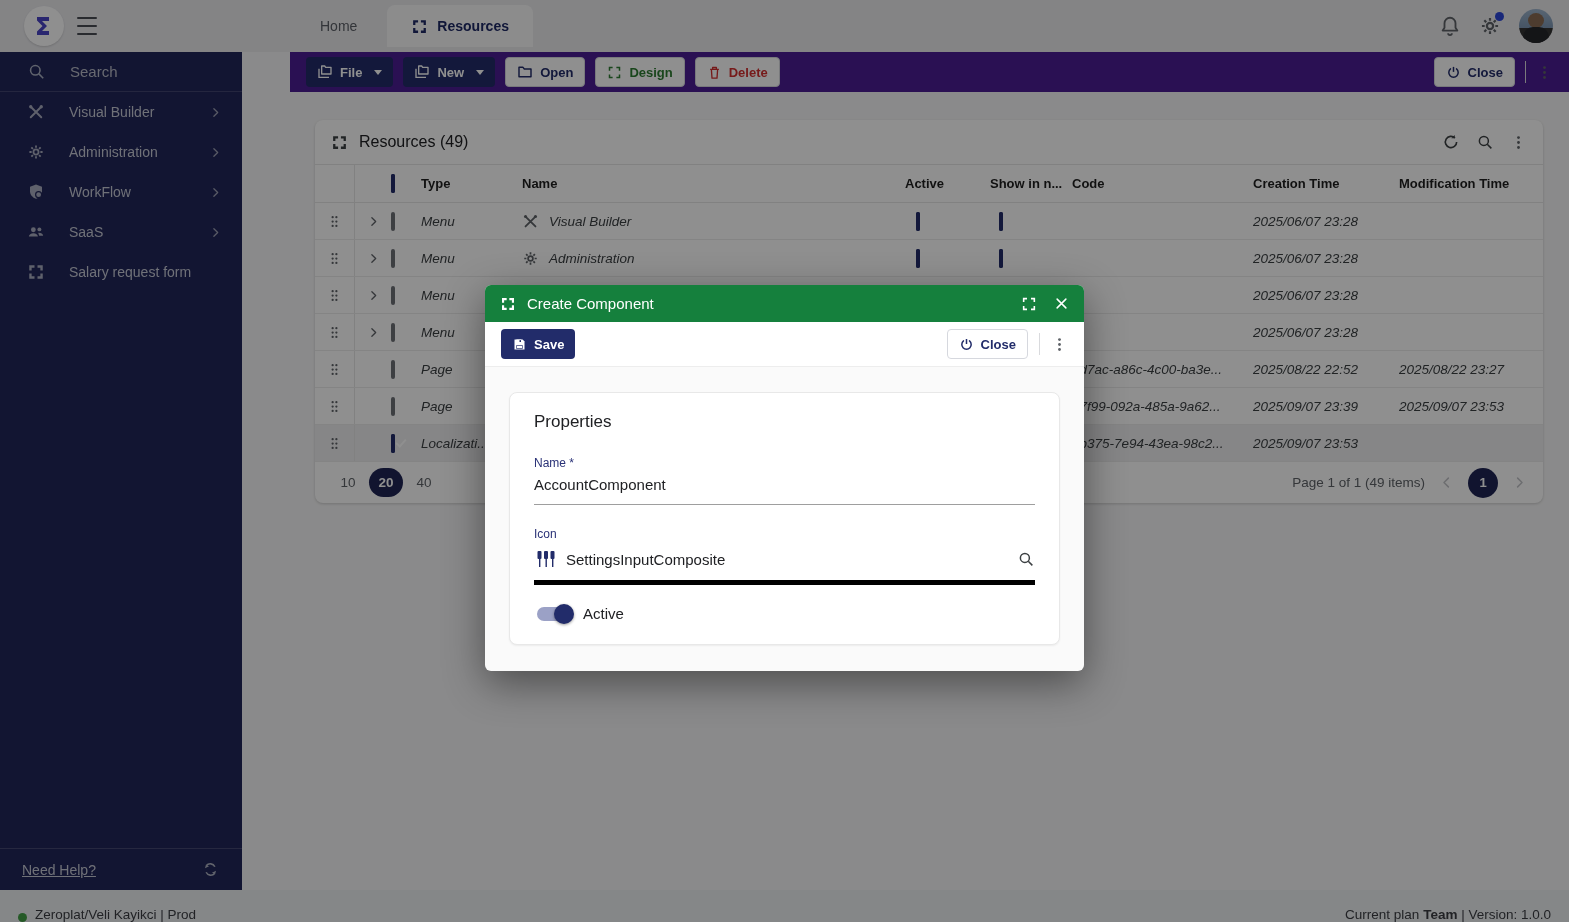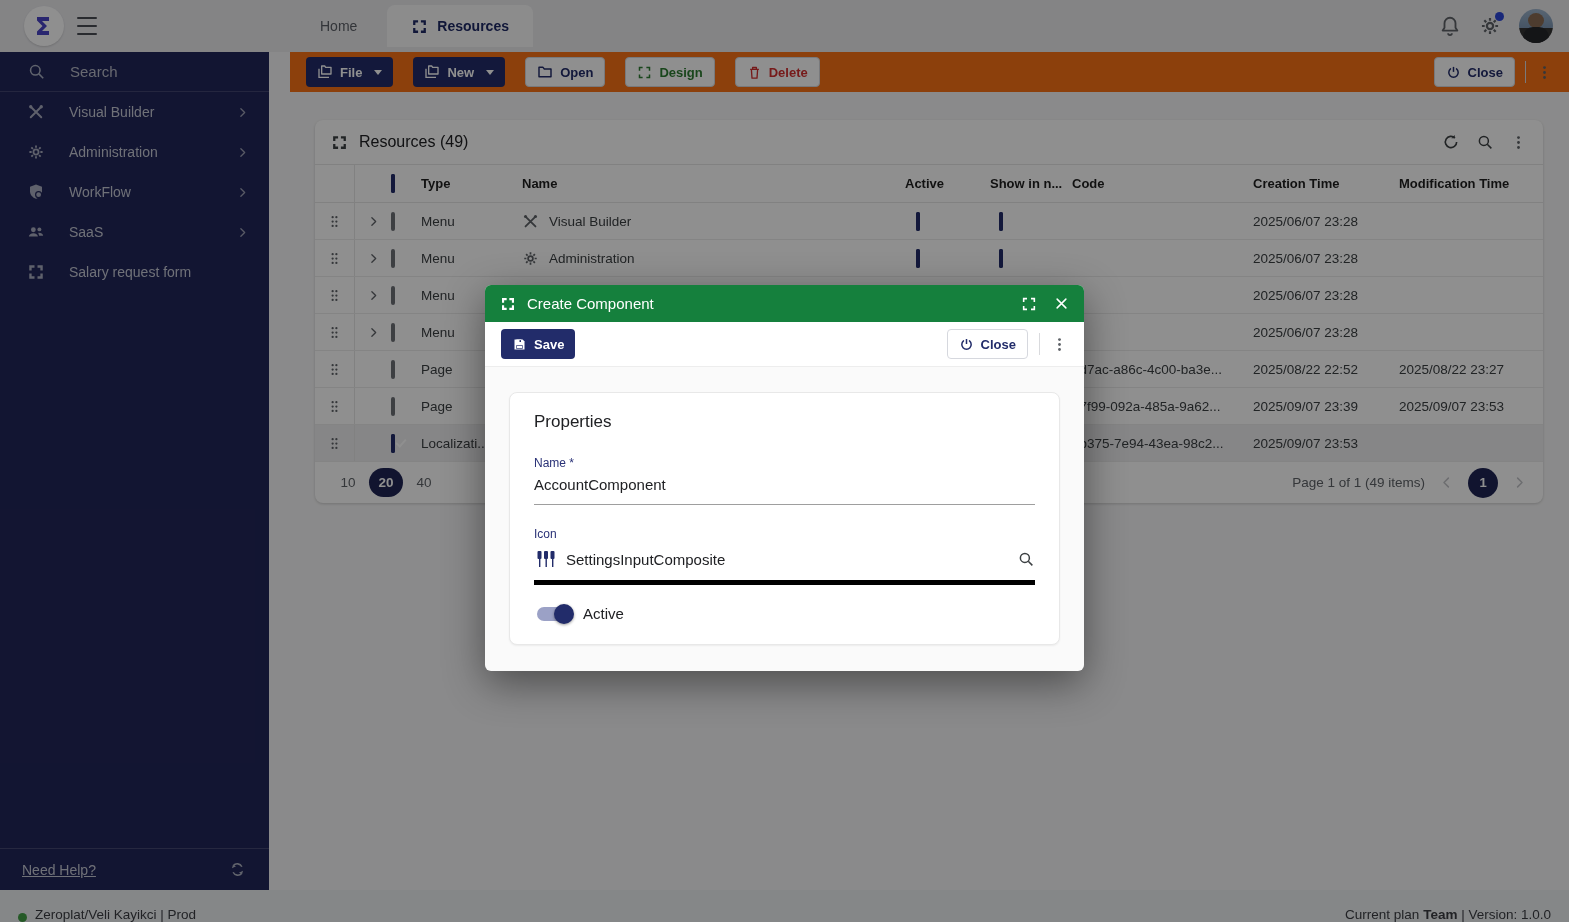--- a/index.html
+++ b/index.html
@@ -17,52 +17,52 @@
   .tab { height:52px; display:flex; align-items:center; padding:0 30px; font-size:14px; color:#5b5f66; cursor:pointer; }
   .tab.active { height:42px; background:#fafafa; border-radius:8px 8px 0 0; color:#1f2a66; font-weight:700; gap:9px; padding:0 24px; }
   #top-icons { position:absolute; right:16px; top:0; height:52px; display:flex; align-items:center; gap:18px; }
   .top-ic { position:relative; color:#5f6368; cursor:pointer; }
   .dot-badge { position:absolute; right:-3px; top:-3px; width:9px; height:9px; border-radius:50%; background:#2c47d8; }
   #avatar { width:34px; height:34px; border-radius:50%; background:linear-gradient(180deg,#9db4cc 0%,#7d97b4 55%,#323232 56%); overflow:hidden; position:relative; cursor:pointer; }
   #avatar .head { position:absolute; left:9px; top:4px; width:16px; height:15px; border-radius:50%; background:#8a6c54; }
   #avatar .bod  { position:absolute; left:4px; top:18px; width:26px; height:18px; border-radius:10px 10px 0 0; background:#24262a; }
 
   
-  #sidebar { position:absolute; left:0; top:52px; width:269px; height:838px; background:#212659; display:flex; flex-direction:column; }
+  #sidebar { position:absolute; left:0; top:52px; width:242px; height:838px; background:#212659; display:flex; flex-direction:column; }
   #search-row { height:40px; display:flex; align-items:center; padding:0 20px 0 27px; gap:24px; border-bottom:1px solid rgba(255,255,255,.14); color:#b9bcc9; cursor:pointer; }
   #search-row .lbl { font-size:15px; }
   .side-item { height:40px; display:flex; align-items:center; padding:0 20px 0 27px; gap:24px; color:#c6c9d6; cursor:pointer; }
   .side-item .lbl { font-size:14px; }
   .side-item .chev { margin-left:auto; color:#9da1b5; }
   #side-spacer { flex:1; }
   #need-help-row { height:42px; border-top:1px solid rgba(255,255,255,.16); display:flex; align-items:center; padding:0 22px; color:#c6c9d6; }
   #need-help-link { font-size:14px; text-decoration:underline; cursor:pointer; }
   #sync-wrap { margin-left:auto; color:#aeb2c2; cursor:pointer; }
 
   
-  #toolbar { position:absolute; left:290px; top:52px; right:0; height:40px; background:#f97316; display:flex; align-items:center; gap:20px; padding:0 16px; }
+  #toolbar { position:absolute; left:290px; top:52px; right:0; height:40px; background:#4c1d95; display:flex; align-items:center; gap:10px; padding:0 16px; }
   .btn { height:30px; border-radius:4px; display:inline-flex; align-items:center; gap:7px; padding:0 11px; font-size:13px; font-weight:700; cursor:pointer; }
   .btn.navy { background:#222c6a; color:#fff; }
   .btn.outline { background:#ffffff; border:1px solid #d6d8de; color:#222c6a; }
   .btn .caret { width:0; height:0; border-left:4px solid transparent; border-right:4px solid transparent; border-top:5px solid #fff; margin-left:5px; }
   .btn.green { color:#2e7d32; }
   .btn.red { color:#d32f2f; }
   #toolbar-right { margin-left:auto; display:flex; align-items:center; gap:10px; }
   .vdiv { width:1px; height:22px; background:#d9dadd; }
   .kebab { color:#5f6368; font-size:17px; font-weight:700; letter-spacing:0; cursor:pointer; line-height:1; }
 
   
   #main { position:absolute; left:290px; top:92px; right:0; bottom:32px; background:#f7f7f8; }
   #card { position:absolute; left:25px; top:28px; width:1228px; background:#fff; border-radius:8px; box-shadow:0 1px 3px rgba(0,0,0,.18); }
   #card-head { height:44px; display:flex; align-items:center; padding:0 16px; gap:11px; }
   #card-title { font-size:16px; color:#202124; font-weight:500; }
   #card-head-icons { margin-left:auto; display:flex; align-items:center; gap:16px; color:#3c4043; }
   .grid-row { display:grid; grid-template-columns:40px 36px 30px 101px 383px 85px 82px 181px 146px 144px; align-items:center; }
   #thead { height:39px; border-top:1px solid #e6e6e6; border-bottom:1px solid #e6e6e6; font-weight:700; font-size:13px; color:#1f1f1f; }
-  .trow { height:37px; border-bottom:1px solid #ececec; font-size:13.5px; cursor:pointer; }
+  .trow { height:37px; border-bottom:1px solid #ececec; font-size:13.5px; cursor:pointer;font-style:italic; }
   .trow.selected { background:#efeff1; }
   .cell-drag { height:100%; display:flex; align-items:center; justify-content:center; border-right:1px solid #e6e6e6; color:#5f6368; }
   .cell-chev { display:flex; justify-content:center; color:#5f6368; }
   .cell-name { display:flex; align-items:center; gap:10px; color:#3c4043; overflow:hidden; white-space:nowrap; }
   .cell-code, .cell-date { color:#3c4043; overflow:hidden; white-space:nowrap; }
   .cbx { width:16px; height:16px; border:2px solid #6e7177; border-radius:2px; background:#fff; position:relative; cursor:pointer; }
   .cbx.on { background:#222c6a; border-color:#222c6a; }
   .cbx.on::after { content:""; position:absolute; left:4.5px; top:1px; width:4px; height:8px; border:solid #fff; border-width:0 2px 2px 0; transform:rotate(42deg); }
   .cbx.ind { background:#222c6a; border-color:#222c6a; }
   .cbx.ind::after { content:""; position:absolute; left:2.5px; top:5.5px; width:9px; height:2.5px; background:#fff; }

